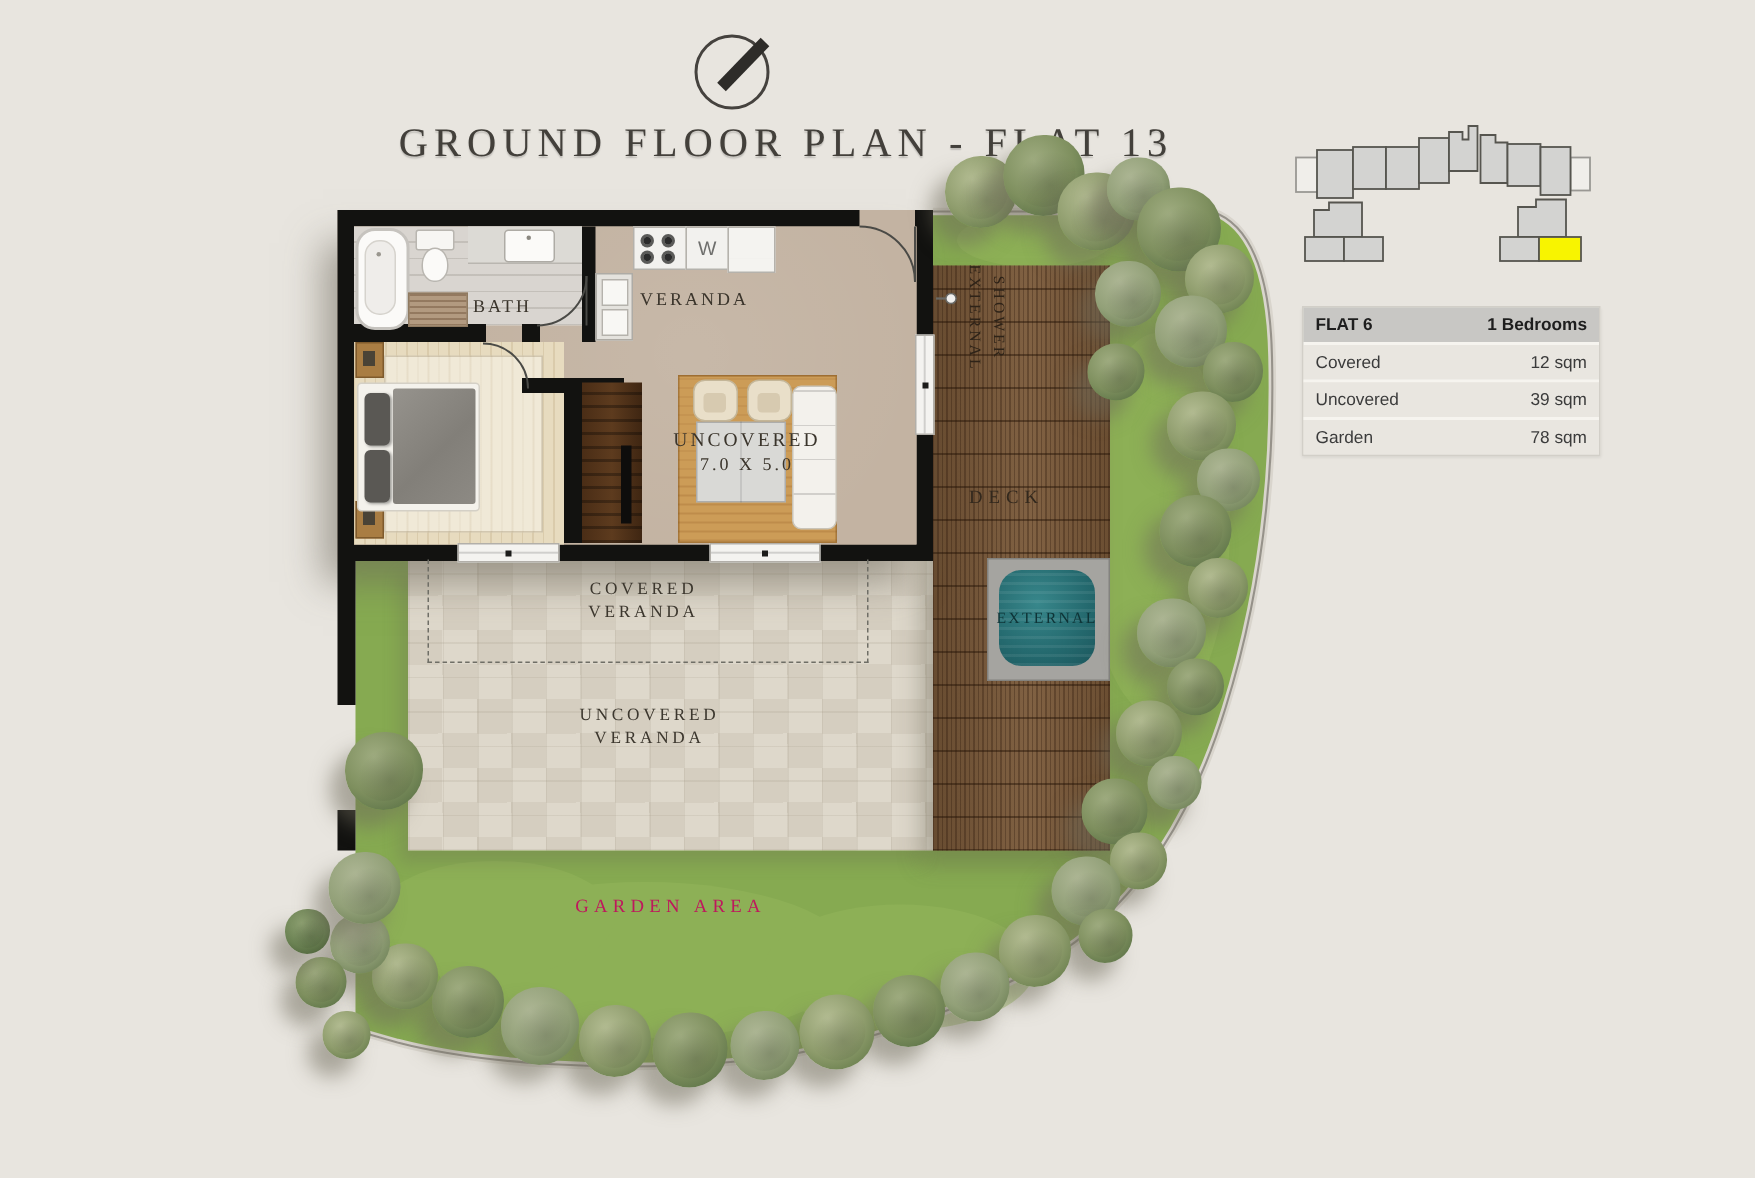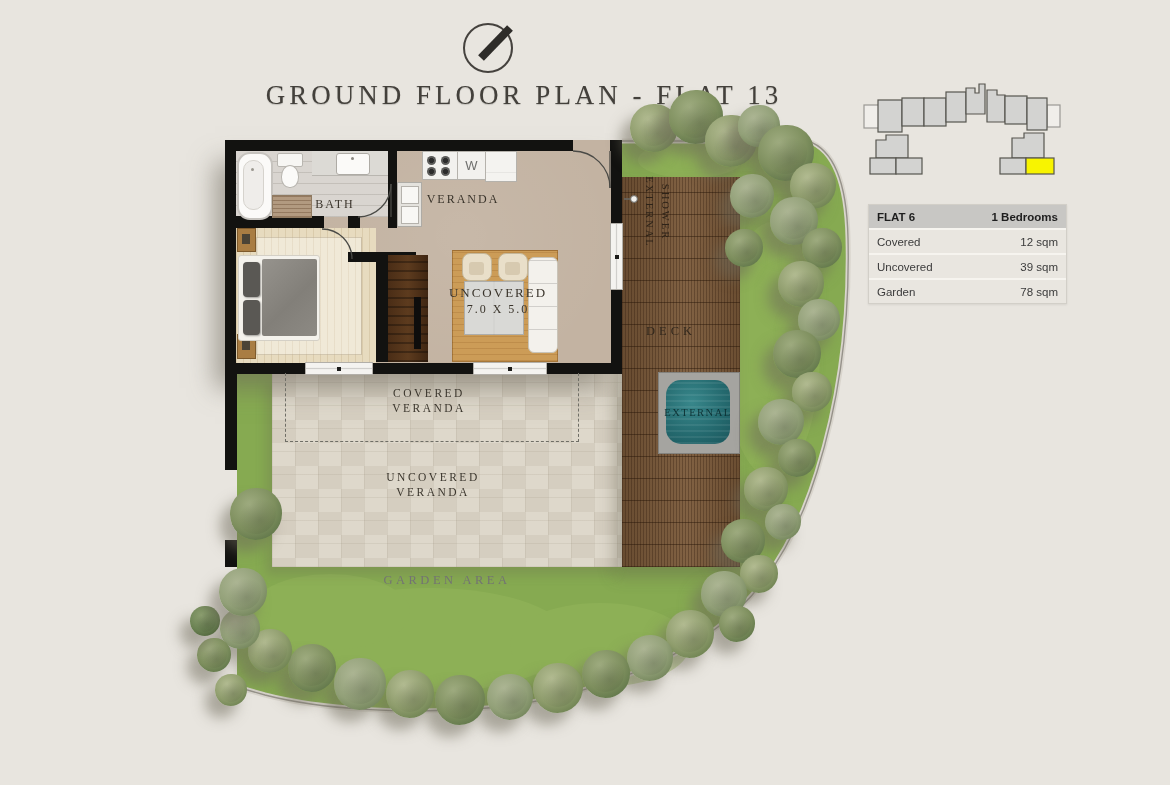--- a/index.html
+++ b/index.html
@@ -120,21 +120,21 @@
   #tv{left:178px;top:146px;width:7px;height:52px;background:#0e0d0c;}
 
   
   .window{background:#f4f3f0;border:1px solid #b2afa9;box-sizing:border-box;
     background-image:linear-gradient(0deg,transparent 40%,rgba(0,0,0,.15) 48% 52%,transparent 60%);}
   .window.v{background-image:linear-gradient(90deg,transparent 40%,rgba(0,0,0,.15) 48% 52%,transparent 60%);}
   .window .dot{position:absolute;width:4px;height:4px;background:#1c1c1a;left:50%;top:50%;transform:translate(-50%,-50%);}
   .wallseg{background:#121210;}
 
   
-  #garden-label{left:347px;top:573px;width:200px;text-align:center;font-size:12.5px;letter-spacing:3.5px;color:#737373;}
+  #garden-label{left:347px;top:597px;width:200px;text-align:center;font-size:12.5px;letter-spacing:3.5px;color:#be185d;}
 
   
   .tree{position:absolute;border-radius:50% 48% 52% 50%;z-index:6;
         box-shadow:-10px 12px 13px rgba(110,105,90,.5);}
   .tree.a{background:radial-gradient(circle at 38% 32%,#b3bc92,#8e9c6c 52%,#6f8352 80%,#617748);}
   .tree.b{background:radial-gradient(circle at 38% 32%,#9fac80,#7e8f5e 52%,#62784b 80%,#556b41);}
   .tree.c{background:radial-gradient(circle at 38% 32%,#adb694,#92a078 52%,#74865c 80%,#66794f);}
   .tree.d{background:radial-gradient(circle at 38% 32%,#8da071,#6b8253 52%,#53683f 80%,#485c37);}
   .tree:after{content:"";position:absolute;inset:12%;border-radius:inherit;
       background:radial-gradient(circle at 60% 65%,rgba(0,0,0,.14),transparent 60%);}

